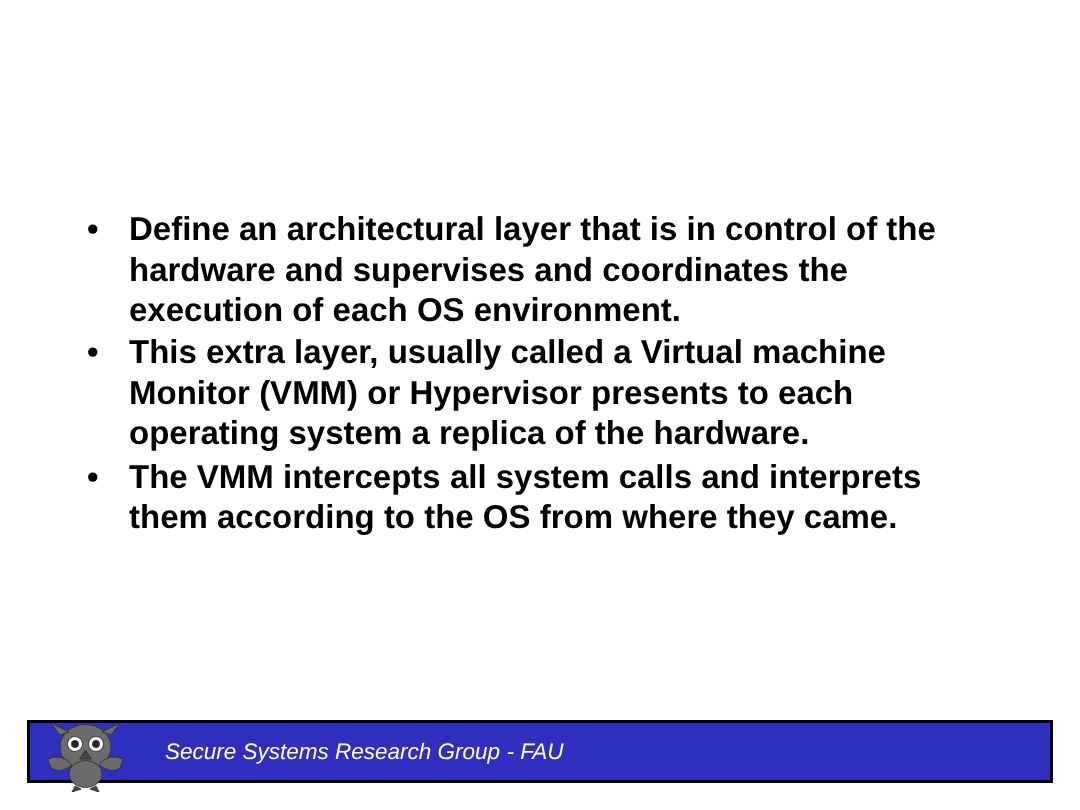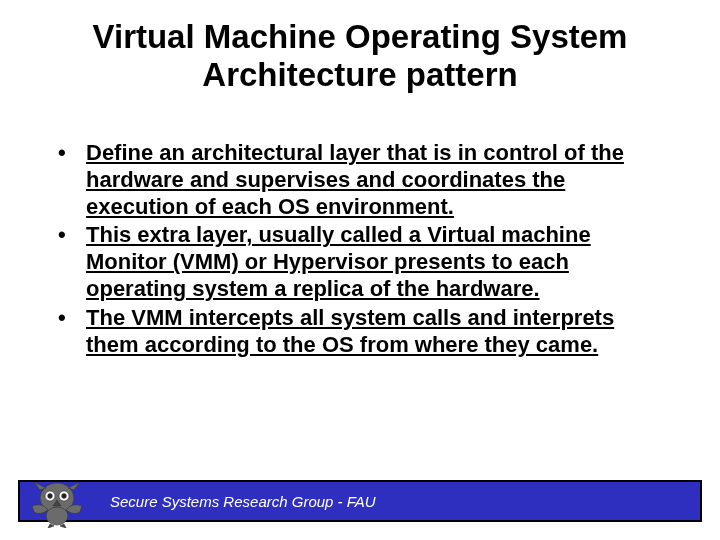--- a/index.html
+++ b/index.html
@@ -25,21 +25,20 @@
     font-weight: bold;
     color: #000000;
     line-height: 1.15;
     padding: 0 40px;
   }
   .content {
     position: absolute;
     top: 140px;
     left: 48px;
     right: 48px;
-    text-decoration: underline;
   }
   .bullet-list {
     list-style: none;
   }
   .bullet-item {
     position: relative;
     padding-left: 38px;
     font-size: 22px;
     font-weight: bold;
     color: #000000;
@@ -77,21 +76,20 @@
     width: 58px;
     height: 52px;
     z-index: 10;
   }
 </style>
 </head>
 <body>
 
 <div class="slide">
 
-  <div class="title">Virtual Machine Operating System Architecture pattern</div>
 
   <div class="content">
     <ul class="bullet-list">
       <li class="bullet-item">Define an architectural layer that is in control of the hardware and supervises and coordinates the execution of each OS environment.</li>
       <li class="bullet-item">This extra layer, usually called a Virtual machine Monitor (VMM) or Hypervisor presents to each operating system a replica of the hardware.</li>
       <li class="bullet-item">The VMM intercepts all system calls and interprets them according to the OS from where they came.</li>
     </ul>
   </div>
 
   <div class="footer-bar">

